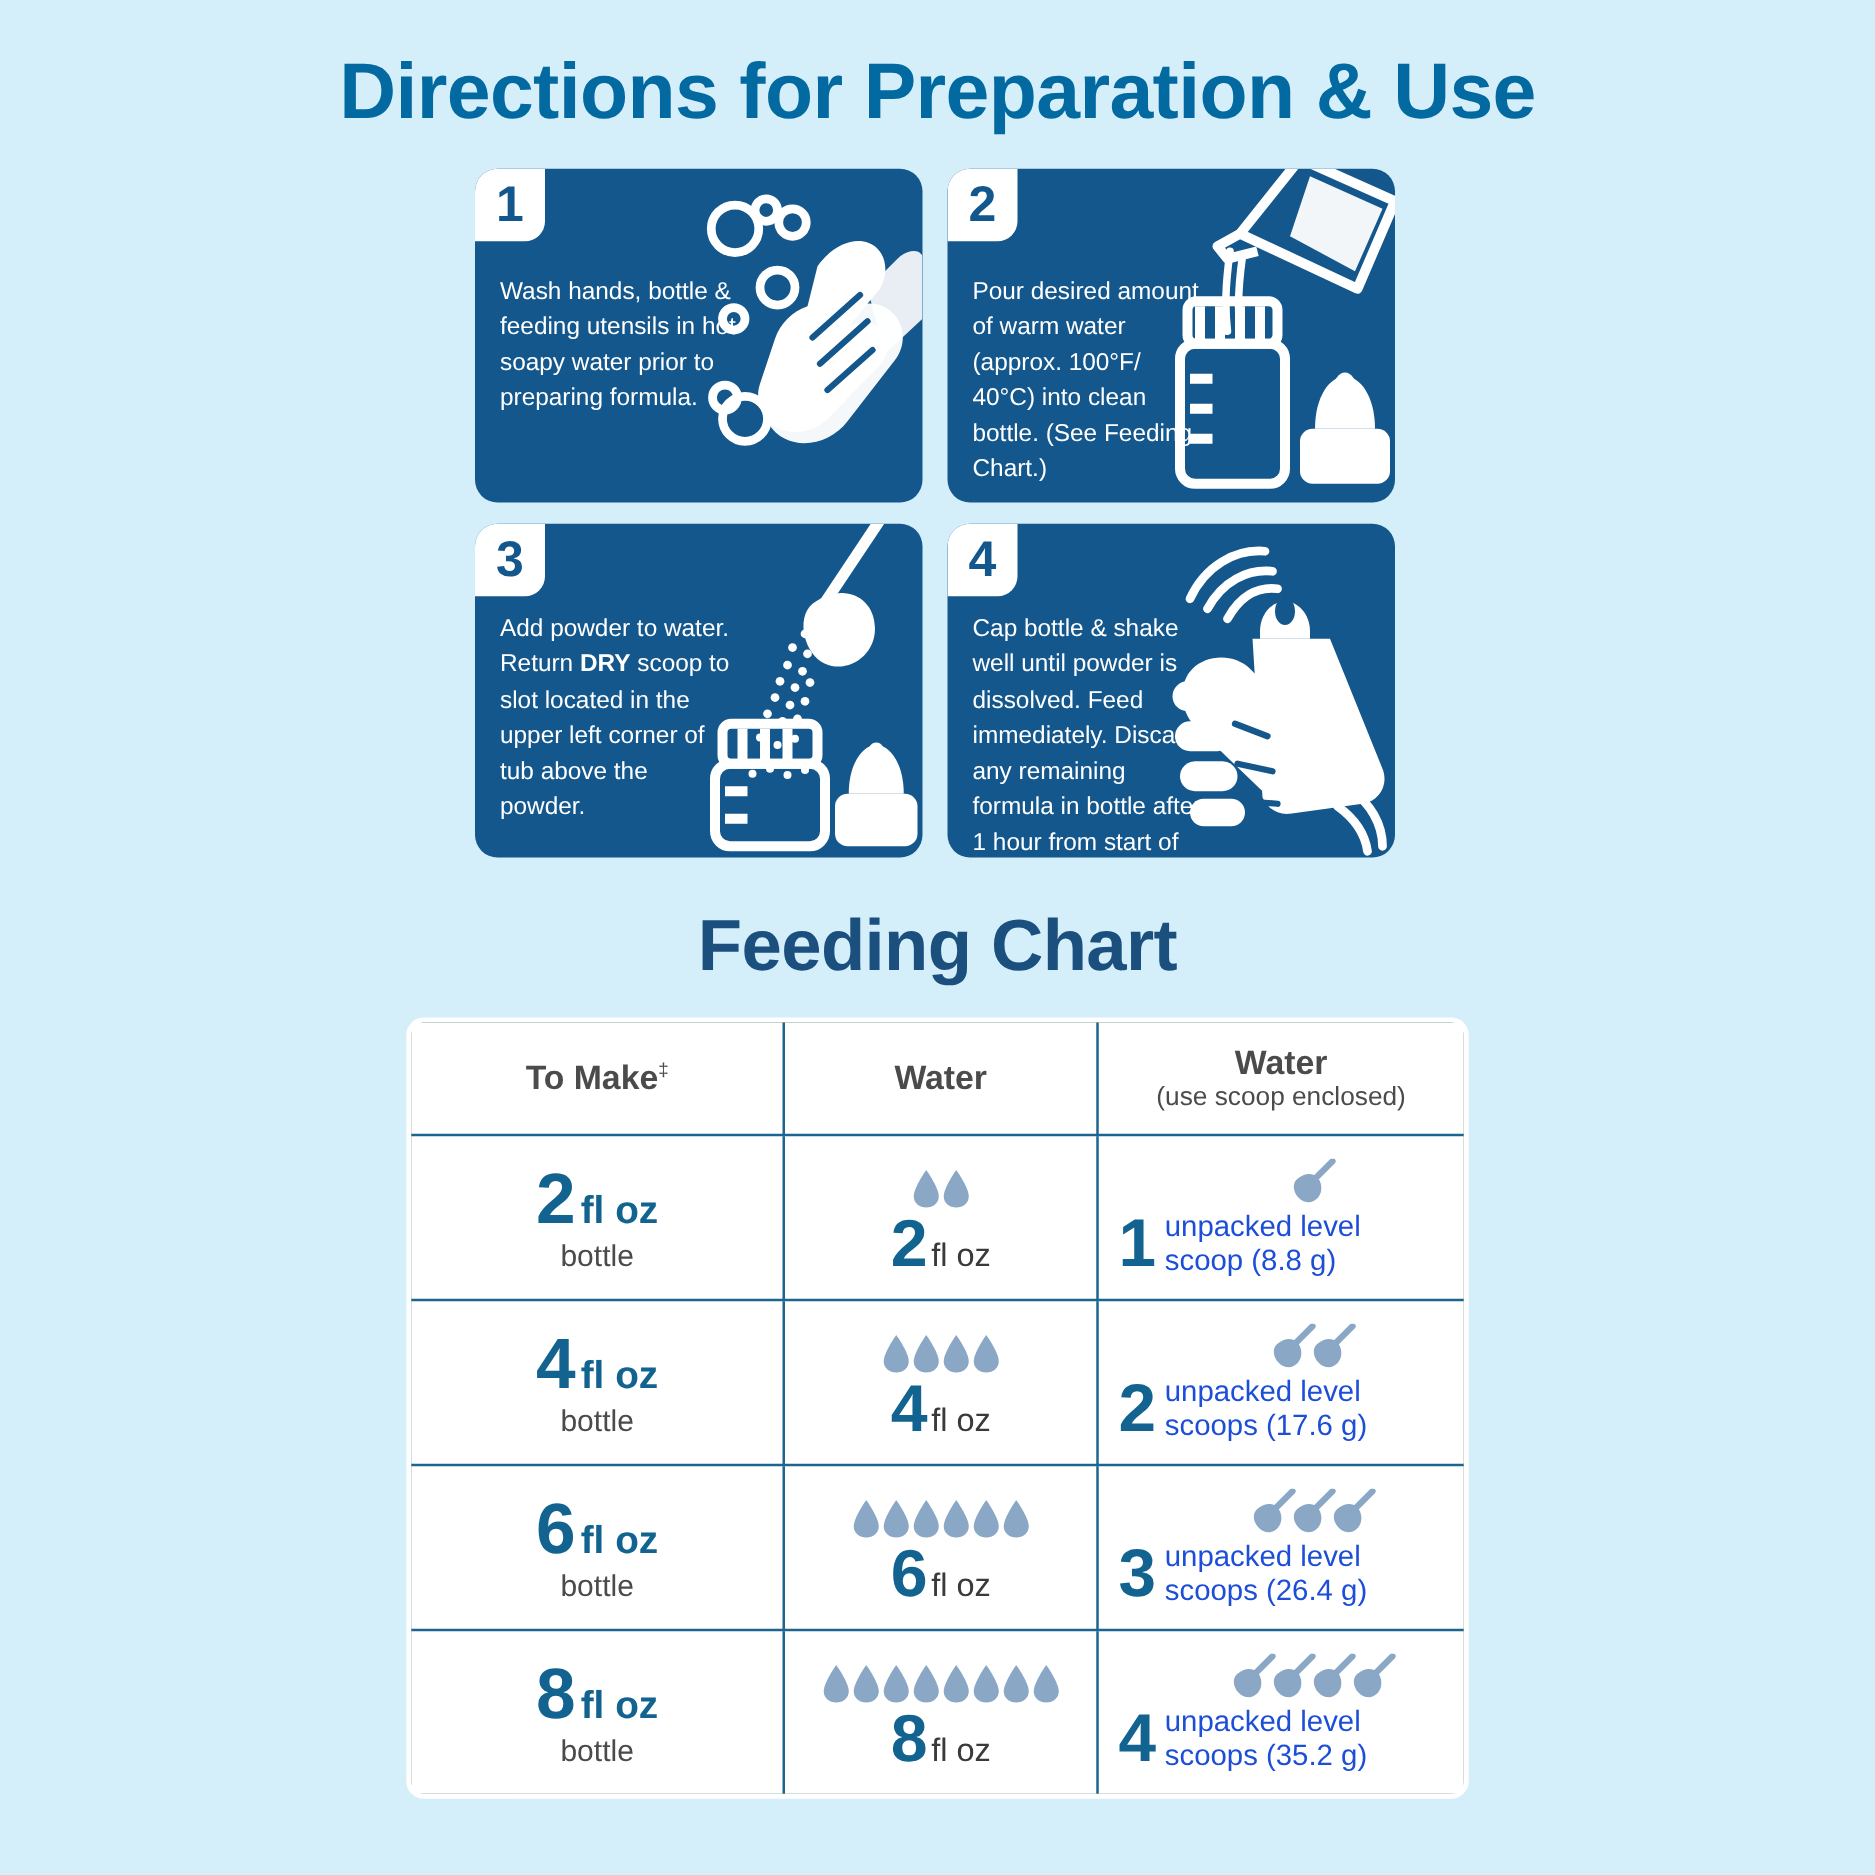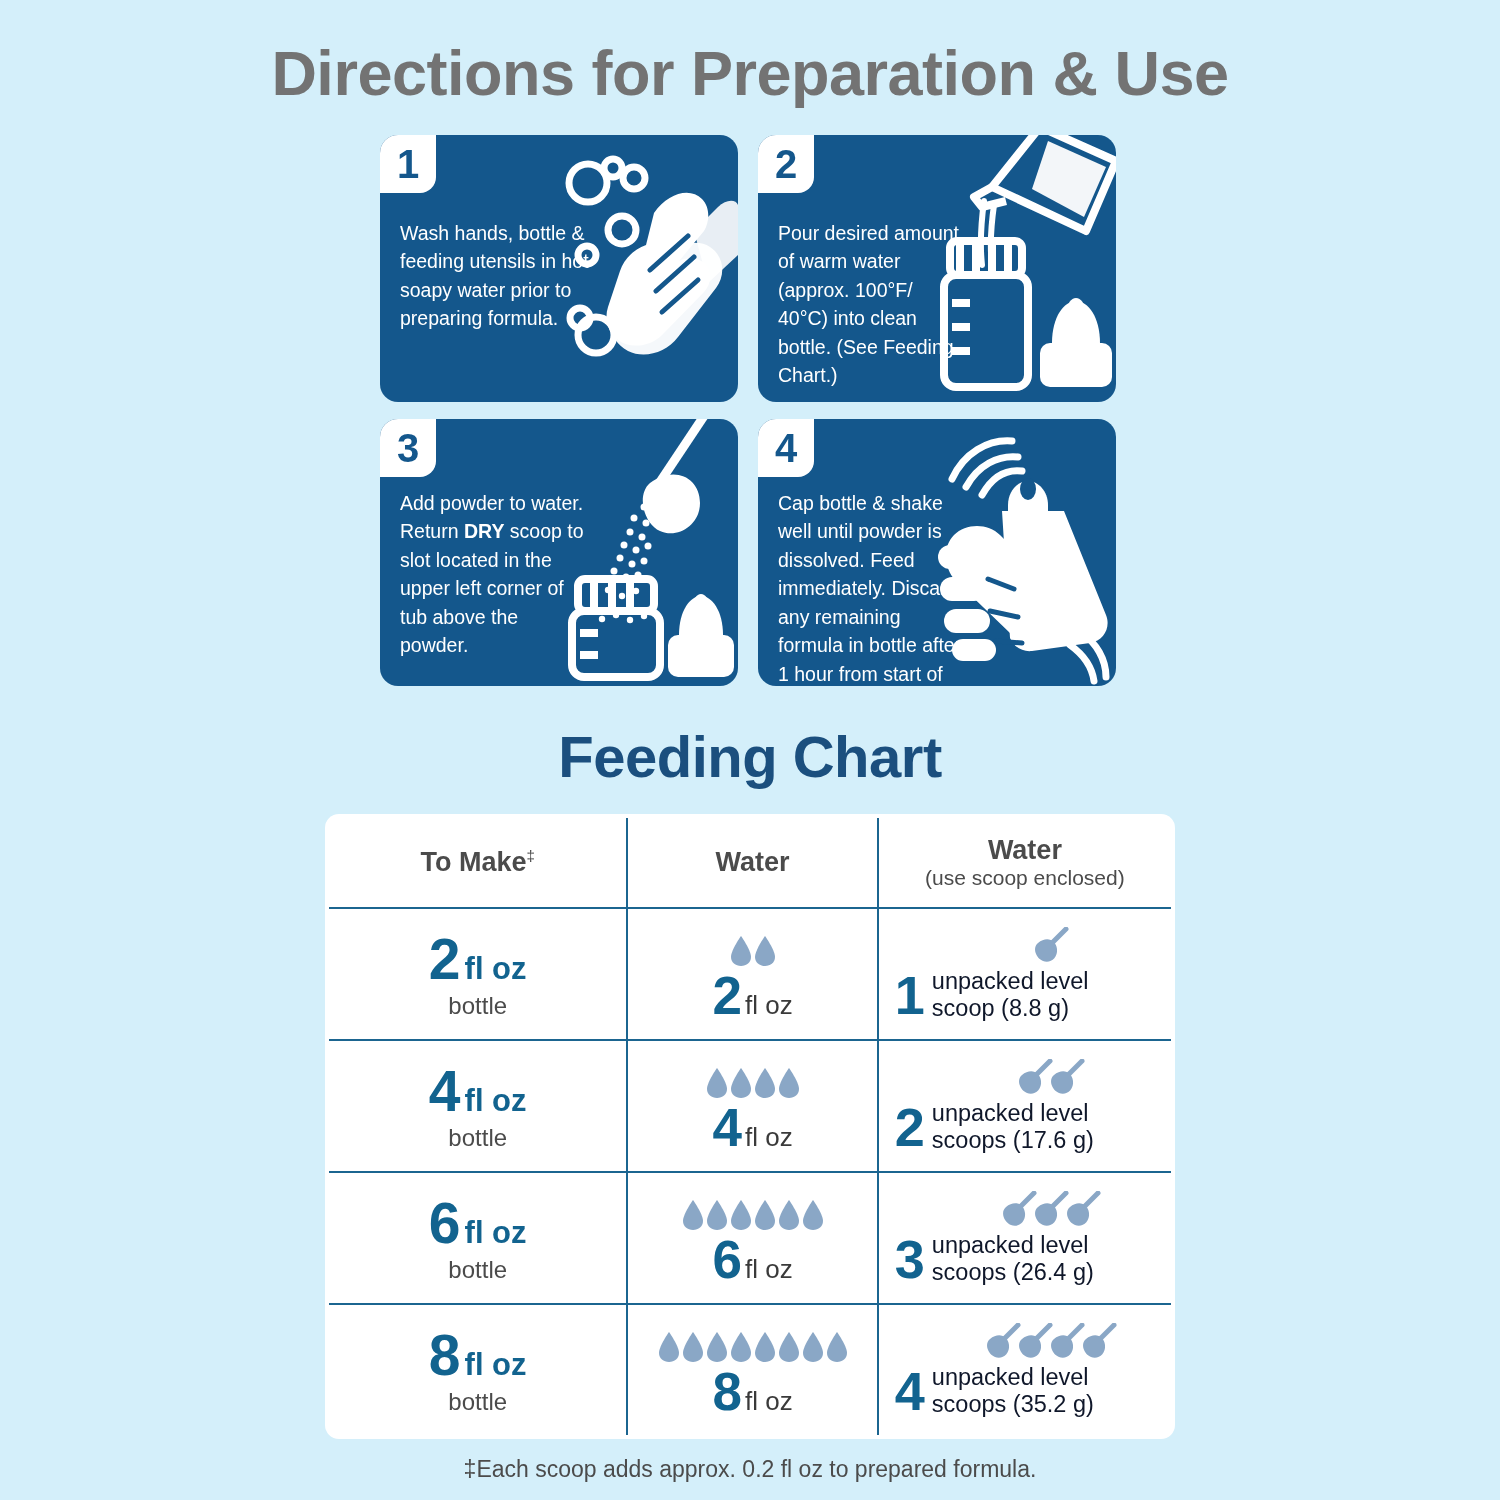--- a/index.html
+++ b/index.html
@@ -18,21 +18,21 @@
   .page {
     position: relative;
     width: 1500px;
     height: 1500px;
     padding: 0;
   }
 
   
   .main-title {
     text-align: center;
-    color: #737373;
+    color: #0369a1;
     font-size: 63px;
     font-weight: bold;
     letter-spacing: -0.5px;
     padding-top: 42px;
     line-height: 1;
   }
 
   
   .steps-grid {
     width: 740px;
@@ -227,21 +227,21 @@
   }
   .powder-num {
     color: #12638f;
     font-size: 54px;
     font-weight: bold;
     line-height: 1;
     letter-spacing: -1px;
     margin-right: 8px;
   }
   .powder-txt {
-    color: #0f172a;
+    color: #1d4ed8;
     font-size: 23.5px;
     line-height: 1.14;
     font-weight: normal;
   }
 
   .footnote {
     text-align: center;
     color: #4b4b4b;
     font-size: 23px;
     margin-top: 17px;
@@ -608,16 +608,15 @@
                 <div class="powder-row">
                   <span class="powder-num">4</span>
                   <span class="powder-txt">unpacked level<br>scoops (35.2 g)</span>
                 </div>
               </div>
             </td>
           </tr>
         </tbody>
     </table>
 
-    <div class="footnote">‡Each scoop adds approx. 0.2 fl oz to prepared formula.</div>
   </div>
 
 </div>
 
 </body></html>

